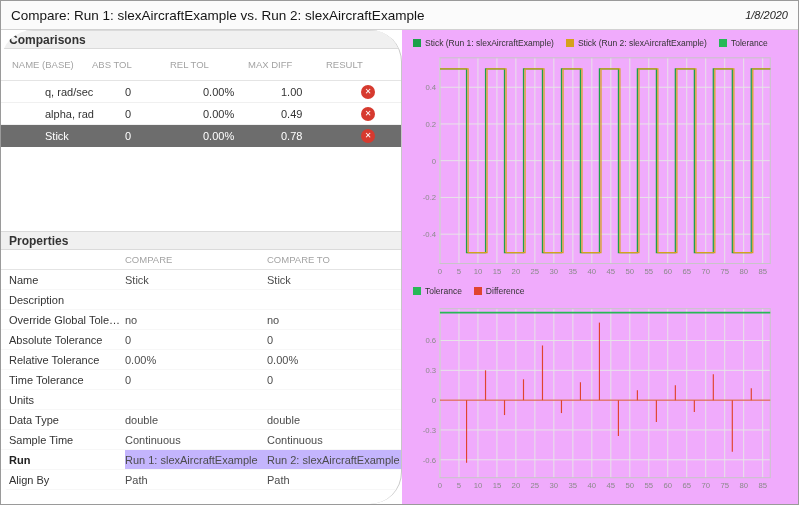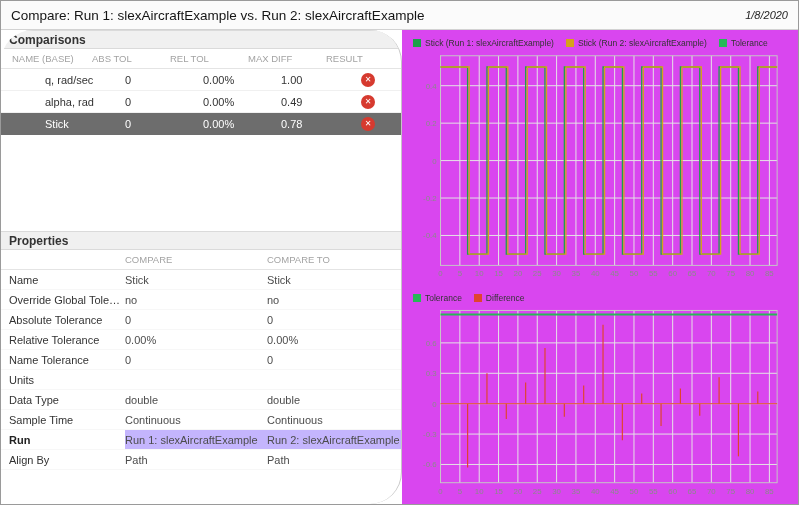--- a/index.html
+++ b/index.html
@@ -18,43 +18,43 @@
   
   .left { flex:0 0 401px; width:401px; border-right:1px solid #c6c6c6;
           display:flex; flex-direction:column; overflow:hidden; background:#fff;border-radius:32px; }
   .section-header { flex:0 0 19px; background:#f0f0f0; border-top:1px solid #dadada;
                     border-bottom:1px solid #dadada; display:flex; align-items:center;
                     padding:0 8px; font-size:12px; font-weight:bold; color:#333; }
 
   .cmp-table { flex:0 0 182px; overflow:hidden; }
   .cmp-head, .cmp-row { display:grid; grid-template-columns:80px 78px 78px 78px 1fr;
                         align-items:center; padding-left:8px; }
-  .cmp-head { height:20px; color:#a3a3a3; font-size:9.5px; border-bottom:1px solid #e4e4e4;padding-left:11px; }
+  .cmp-head { height:32px; color:#a3a3a3; font-size:9.5px; border-bottom:1px solid #e4e4e4;padding-left:11px; }
   .cmp-row  { height:22px; font-size:11px; color:#333; border-bottom:1px solid #f0f0f0;padding-left:44px; }
   .cmp-row.selected { background:#6d6d6d; color:#fff; border-bottom-color:#6d6d6d; }
   .fail-icon { width:14px; height:14px; border-radius:50%; background:#d63a2f; color:#fff;
                font-size:8px; font-weight:bold; display:flex; align-items:center;
                justify-content:center; margin-left:2px; }
 
   .prop-table { flex:1; overflow:hidden; display:flex; flex-direction:column; }
   .prop-head, .prop-row { display:grid; grid-template-columns:116px 142px 1fr;
                           align-items:center; padding-left:8px; }
   .prop-head { flex:0 0 20px; color:#a3a3a3; font-size:9.5px; border-bottom:1px solid #e4e4e4; }
   .prop-row  { flex:0 0 20px; height:20px; font-size:11px; color:#333;
                border-bottom:1px solid #f7f7f7; }
   .pl { white-space:nowrap; overflow:hidden; text-overflow:ellipsis; padding-right:4px; color:#333; }
   .pv { height:100%; display:flex; align-items:center; color:#4c4c4c; white-space:nowrap;
         overflow:hidden; }
   .prop-row.highlight .pl { font-weight:bold; color:#222; }
   .prop-row.highlight .pv { background:#c4b5fd; }
   .line-swatch { width:62px; height:3px; display:inline-block; }
 
   
-  .right { flex:1; display:flex; flex-direction:column; padding:5px 13px 5px 9px; gap:8px;
-           background:#d946ef; min-width:0; }
+  .right { flex:1; display:flex; flex-direction:column; padding:5px 20px 5px 9px; gap:1px;
+           background:#f0abfc; min-width:0; }
   .chart-box { display:flex; flex-direction:column; min-height:0; }
   .chart-box.top { flex:0 0 247px; }
   .chart-box.bottom { flex:1; }
   .legend { flex:0 0 15px; display:flex; align-items:center; gap:12px; padding-left:2px; }
   .legend-item { display:flex; align-items:center; gap:4px; font-size:8.5px; color:#333;
                  white-space:nowrap; }
   .legend-swatch { width:8px; height:8px; display:inline-block; }
   svg.chart { flex:1; width:100%; display:block; }
   .tick { font-size:8px; fill:#8a8a8a; font-family:"Liberation Sans","DejaVu Sans",sans-serif; }
 </style>
@@ -126,20 +126,25 @@
           <span>COMPARE</span>
           <span>COMPARE TO</span>
         </div>
 
         <div class="prop-row">
           <span class="pl">Name</span>
           <span class="pv">Stick</span>
           <span class="pv">Stick</span>
         </div>
 
+        <div class="prop-row">
+          <span class="pl">Description</span>
+          <span class="pv"></span>
+          <span class="pv"></span>
+        </div>
 
 
         <div class="prop-row">
           <span class="pl">Override Global Tolera...</span>
           <span class="pv">no</span>
           <span class="pv">no</span>
         </div>
 
         <div class="prop-row">
           <span class="pl">Absolute Tolerance</span>
@@ -147,21 +152,21 @@
           <span class="pv">0</span>
         </div>
 
         <div class="prop-row">
           <span class="pl">Relative Tolerance</span>
           <span class="pv">0.00%</span>
           <span class="pv">0.00%</span>
         </div>
 
         <div class="prop-row">
-          <span class="pl">Name Tolerance</span>
+          <span class="pl">Time Tolerance</span>
           <span class="pv">0</span>
           <span class="pv">0</span>
         </div>
 
         <div class="prop-row">
           <span class="pl">Units</span>
           <span class="pv"></span>
           <span class="pv"></span>
         </div>
 

